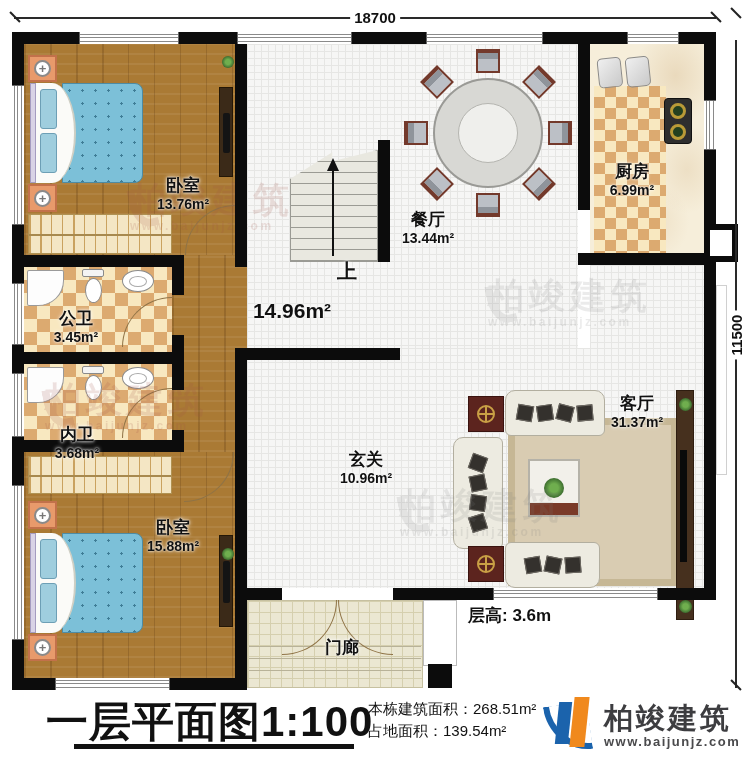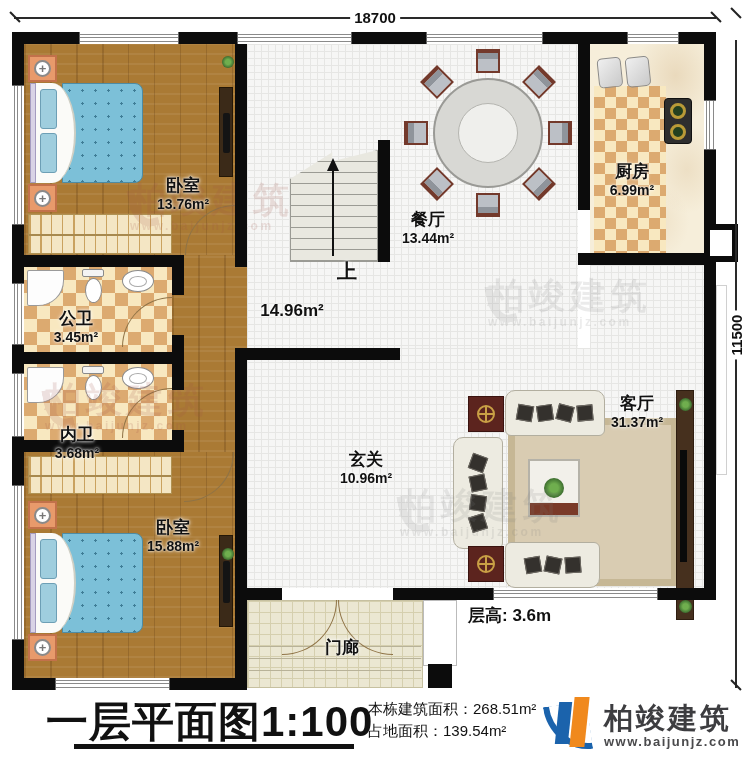--- a/index.html
+++ b/index.html
@@ -312,21 +312,21 @@
   </div>
   <div class="label" style="left:76px;top:328px">
     <span class="nm">公卫</span>
       <span class="ar">3.45m²</span>
   </div>
   <div class="label" style="left:77px;top:444px">
     <span class="nm">内卫</span>
       <span class="ar">3.68m²</span>
   </div>
   <div class="label" style="left:292px;top:311px">
-    <span class="ar" style="font-size:17px">14.96m²</span>
+    <span class="ar" style="font-size:21px">14.96m²</span>
   </div>
   <div class="label" style="left:366px;top:469px">
     <span class="nm">玄关</span>
       <span class="ar">10.96m²</span>
   </div>
   <div class="label" style="left:637px;top:413px">
     <span class="nm">客厅</span>
       <span class="ar">31.37m²</span>
   </div>
   <div class="label" style="left:173px;top:537px">

